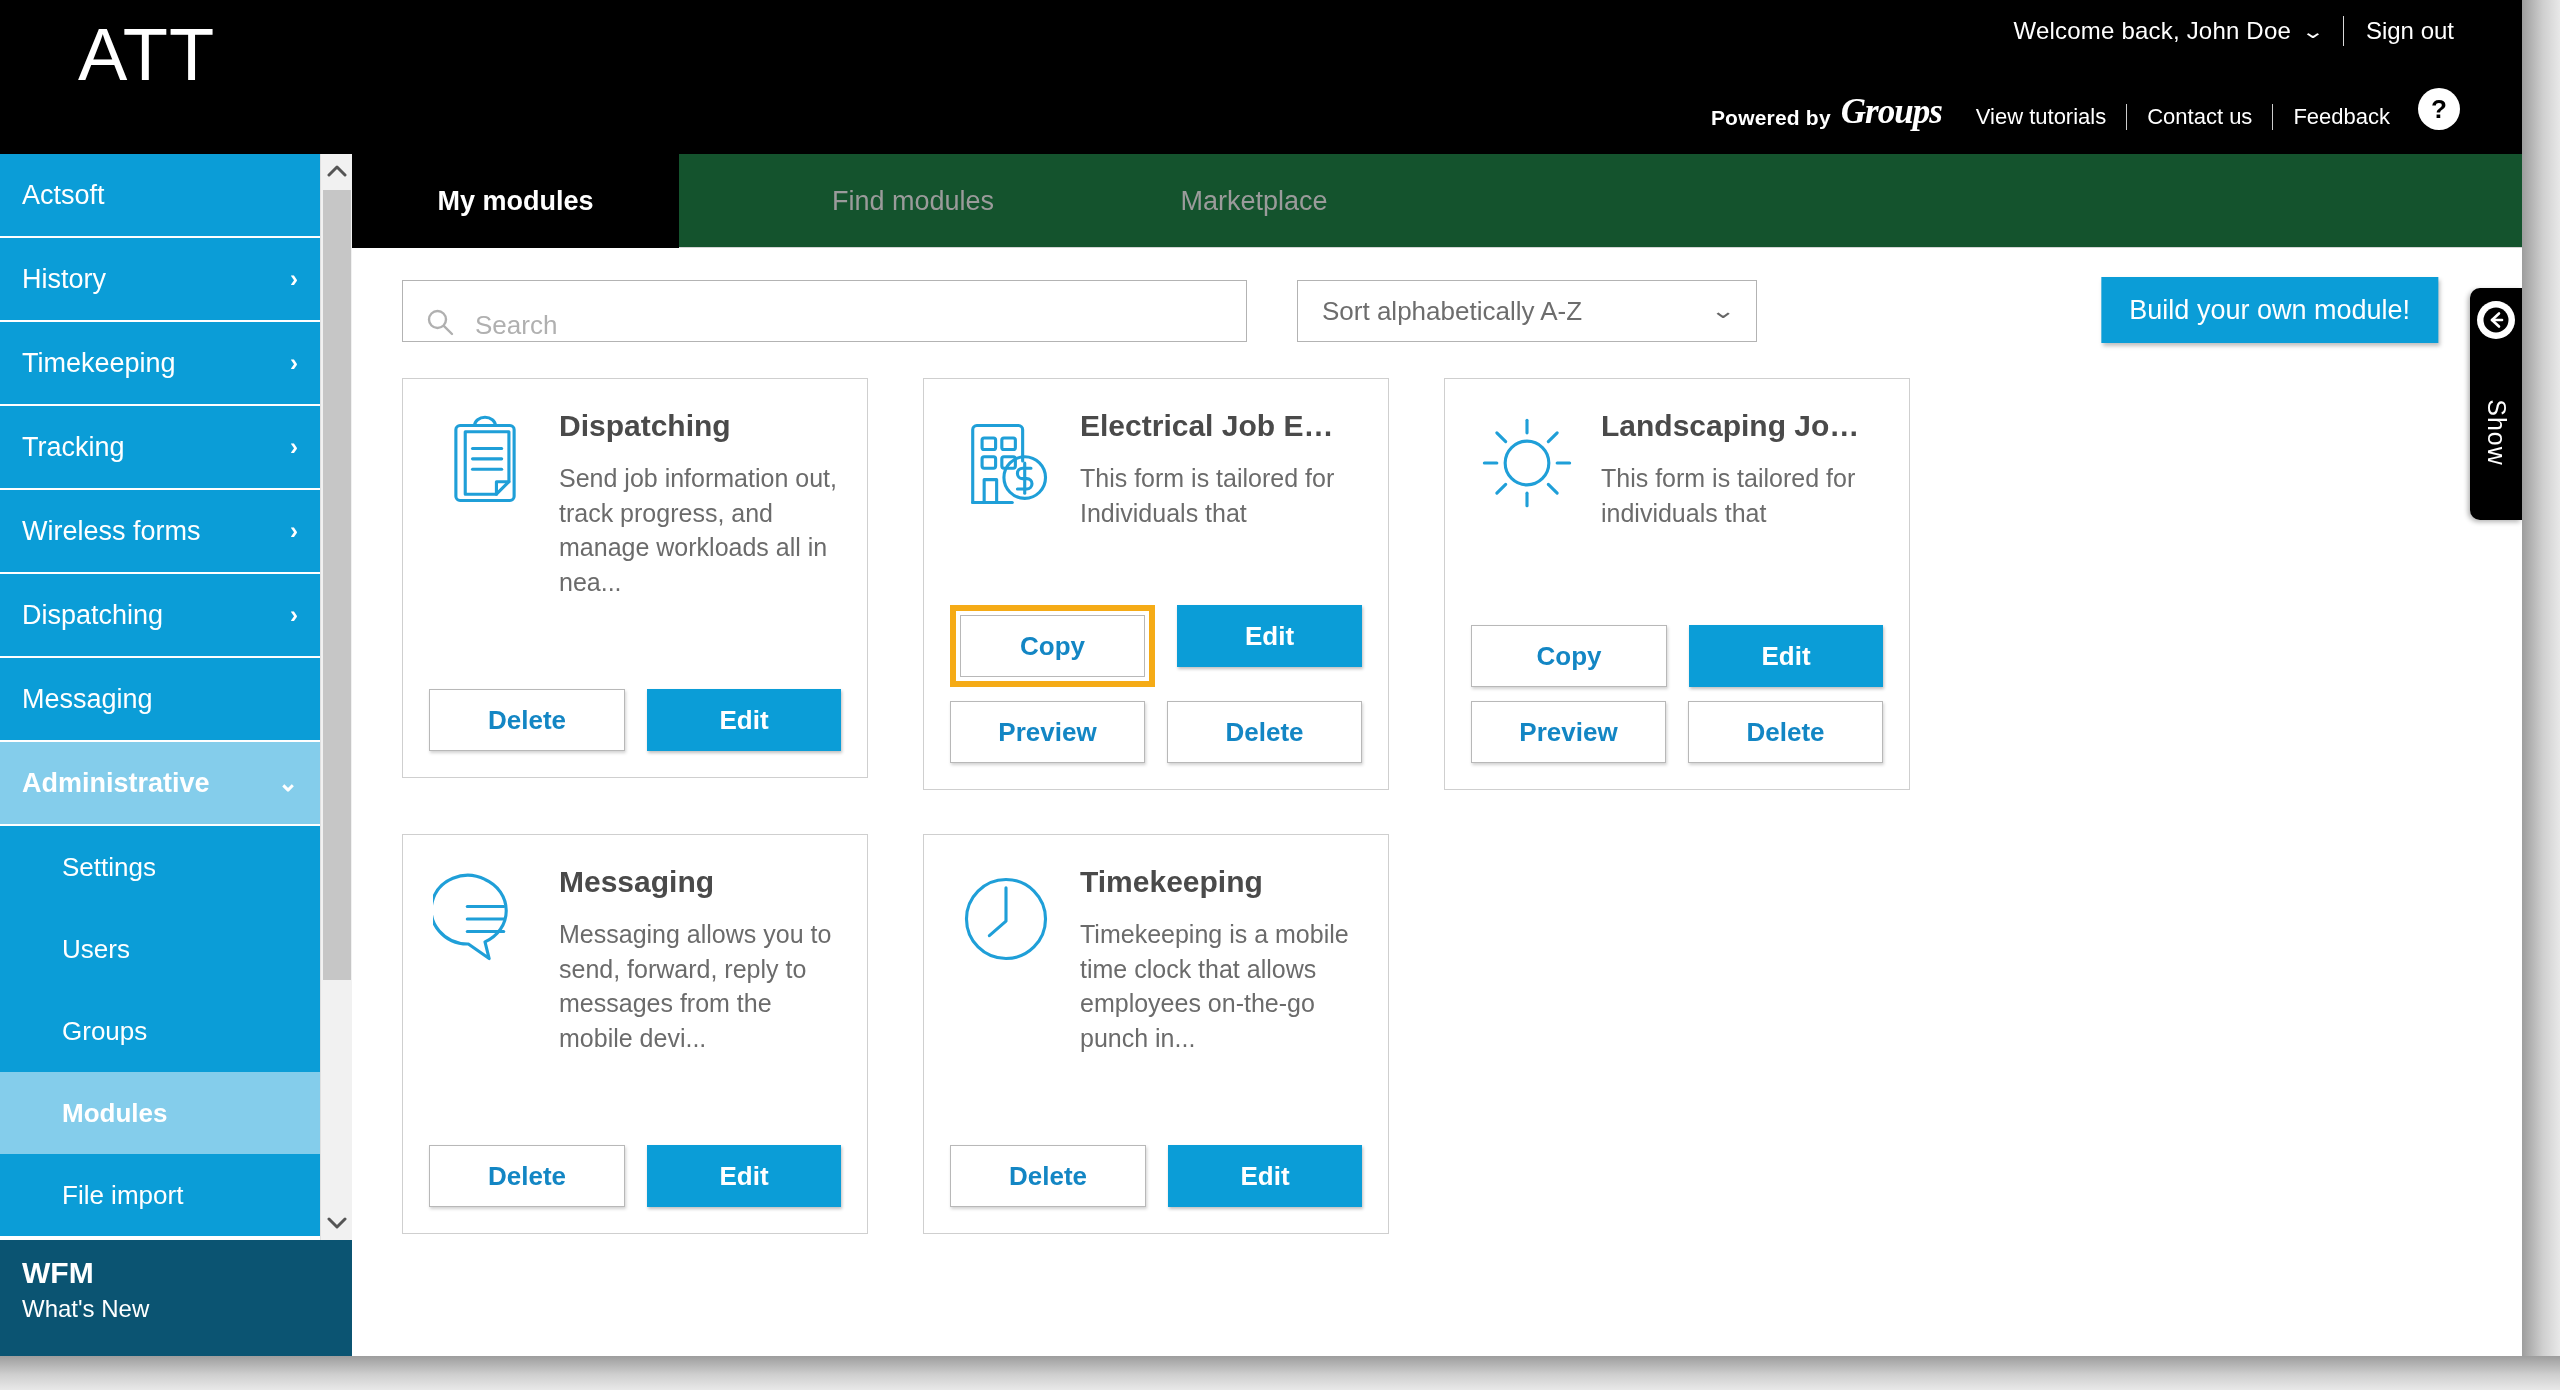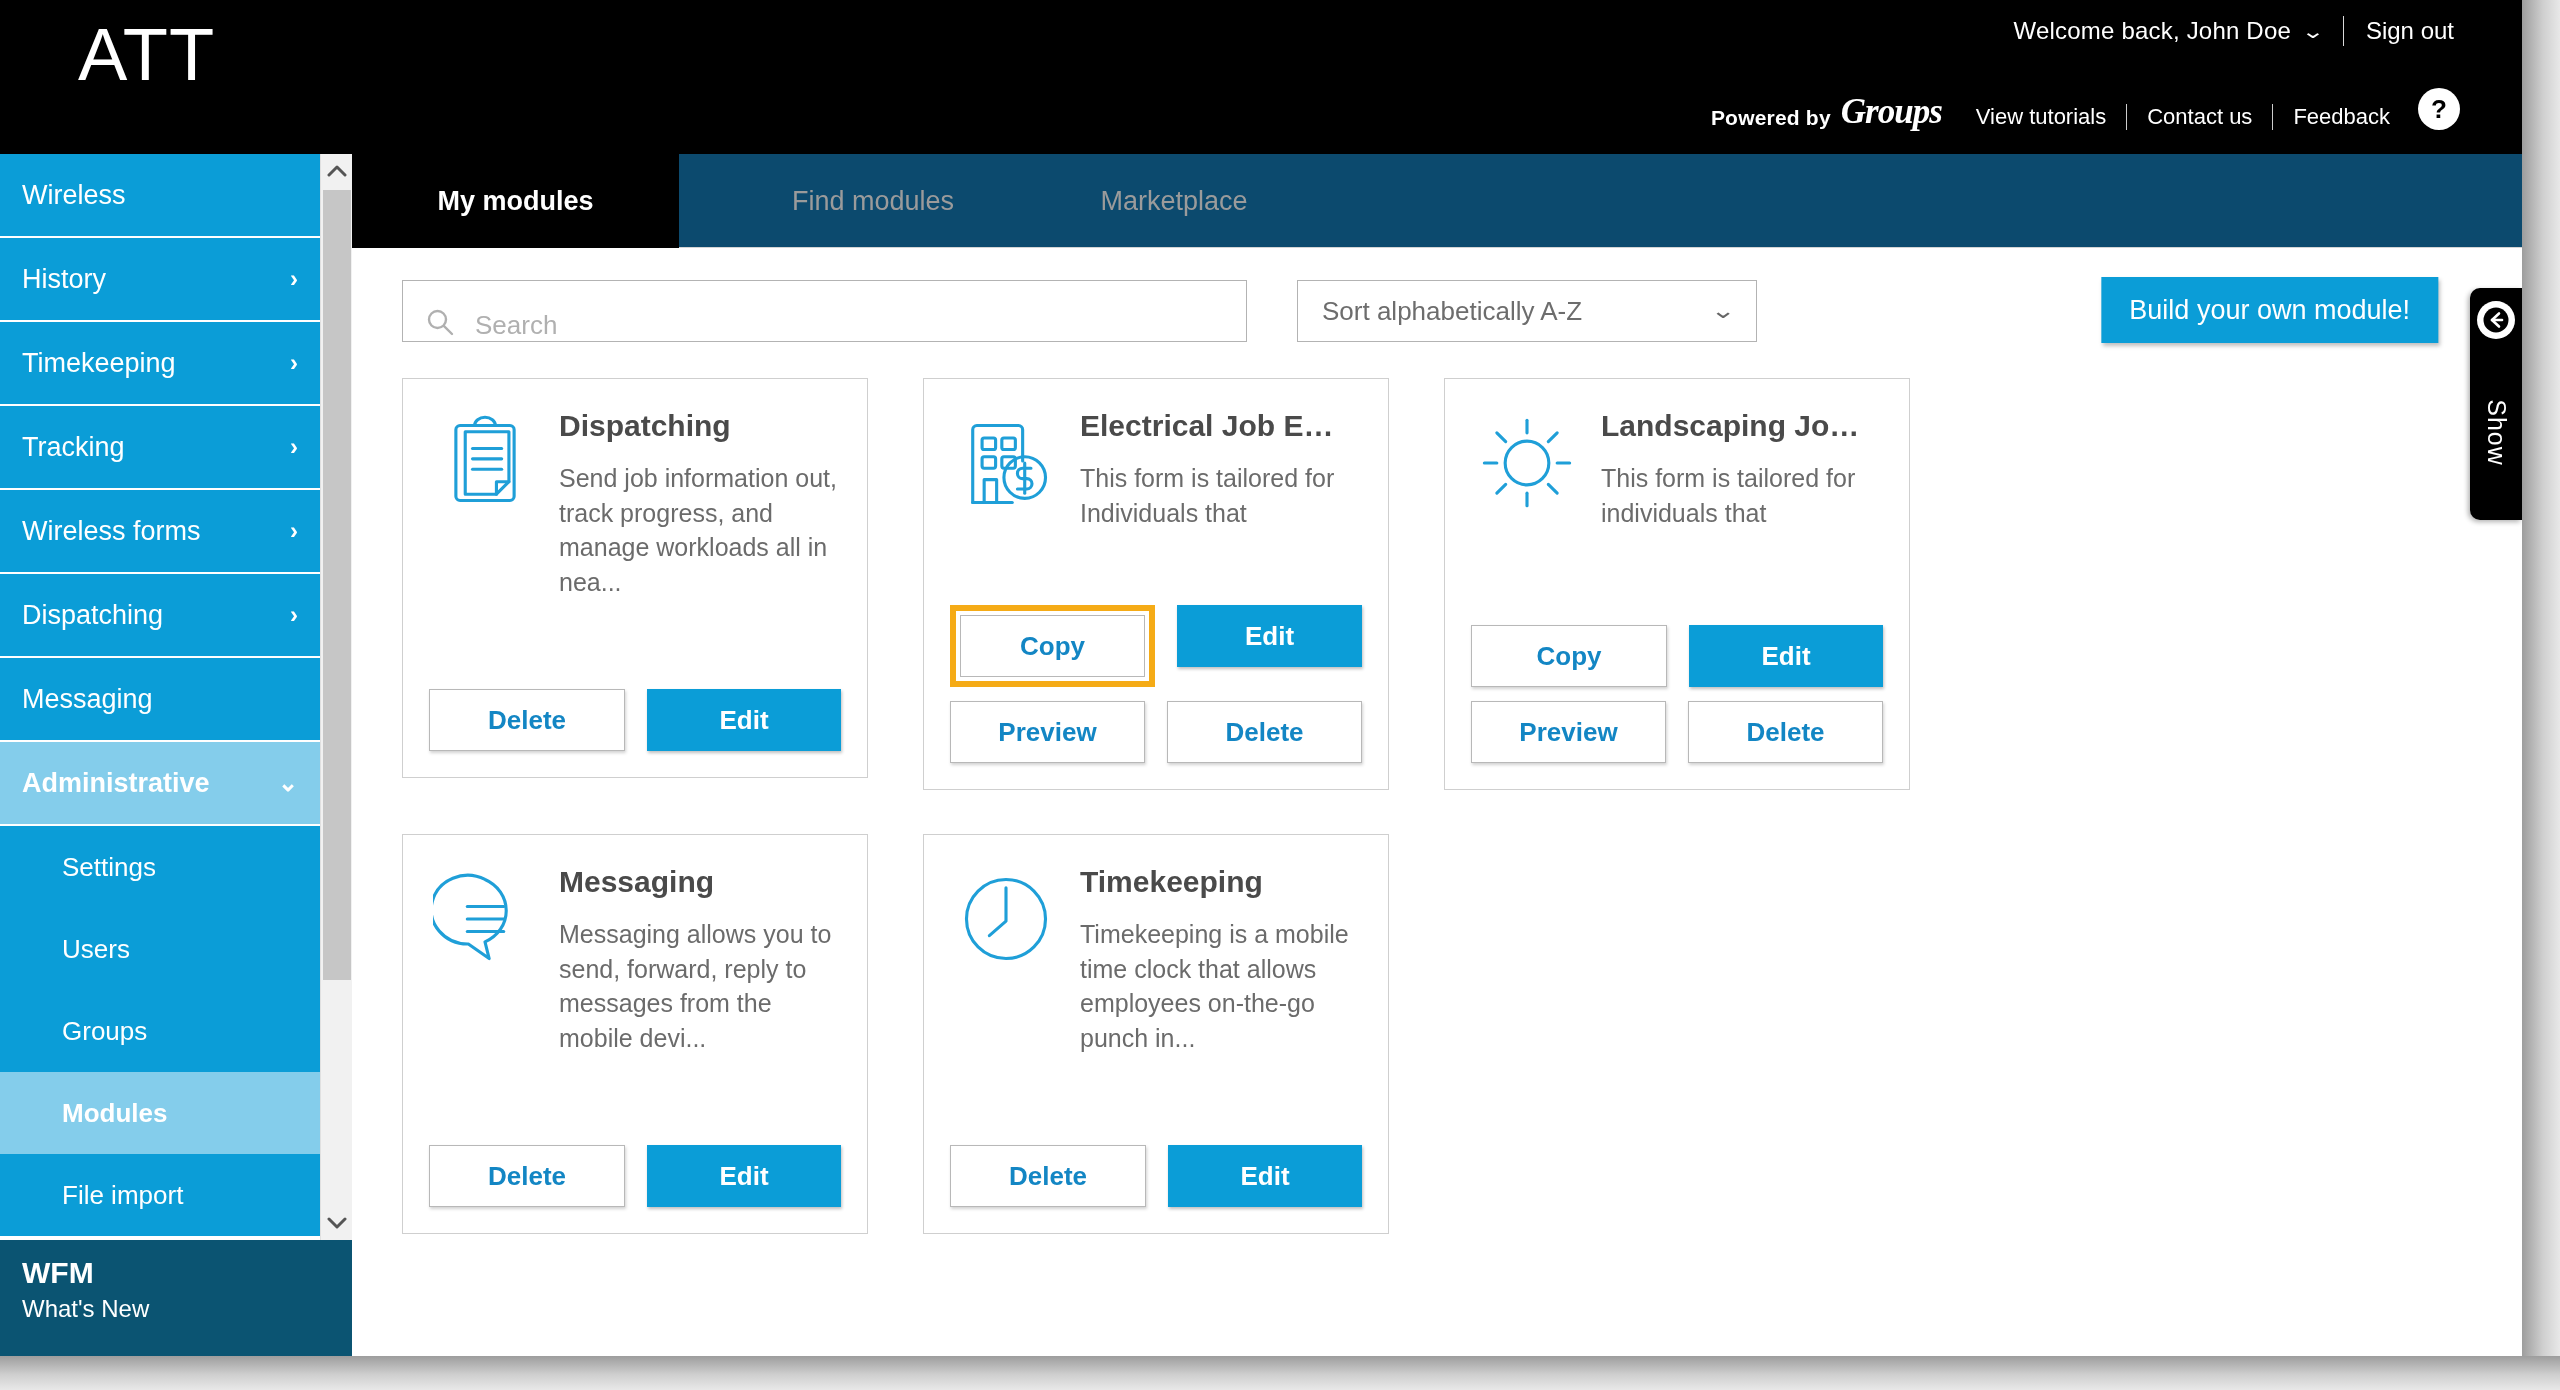--- a/index.html
+++ b/index.html
@@ -183,24 +183,25 @@
 
   
   #main {
     position: absolute; left: 352px; top: 154px;
     width: 2170px; height: 1202px;
     background: #ffffff;
   }
   #tabbar {
     position: absolute; left: 0; top: 0;
     width: 2170px; height: 94px;
-    background: #0c4a6e;
+    background: #14532d;
     border-bottom: 1px solid #d4d4d4;
     display: flex;
     align-items: stretch;
+    gap: 40px;
   }
   .tab {
     display: flex; align-items: center; justify-content: center;
     font-size: 27px;
     color: #9b9b9b;
     cursor: pointer;
     height: 94px;
   }
   .tab.active {
     background: #000000;
@@ -414,21 +415,21 @@
         <span class="vbar"></span>
         <span class="lnk">Feedback</span>
         <span id="help-badge">?</span>
       </div>
     </div>
 
     <div id="sidebar">
       <div id="nav-scroll-wrap">
         <div id="nav-list">
             <div class="nav-item">
-              <span class="label">Wireless</span>
+              <span class="label">Actsoft</span>
             </div>
             <div class="nav-item">
               <span class="label">History</span>
               <span class="chev">›</span>
             </div>
             <div class="nav-item">
               <span class="label">Timekeeping</span>
               <span class="chev">›</span>
             </div>
             <div class="nav-item">

